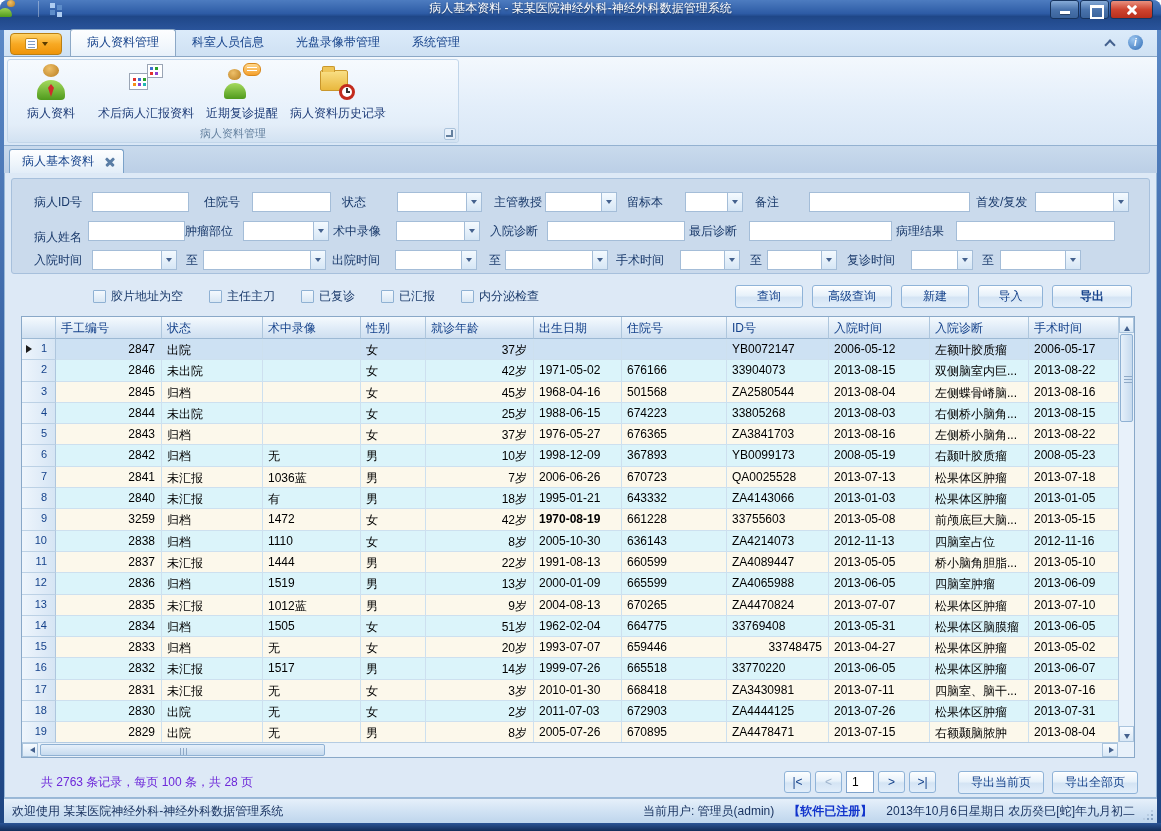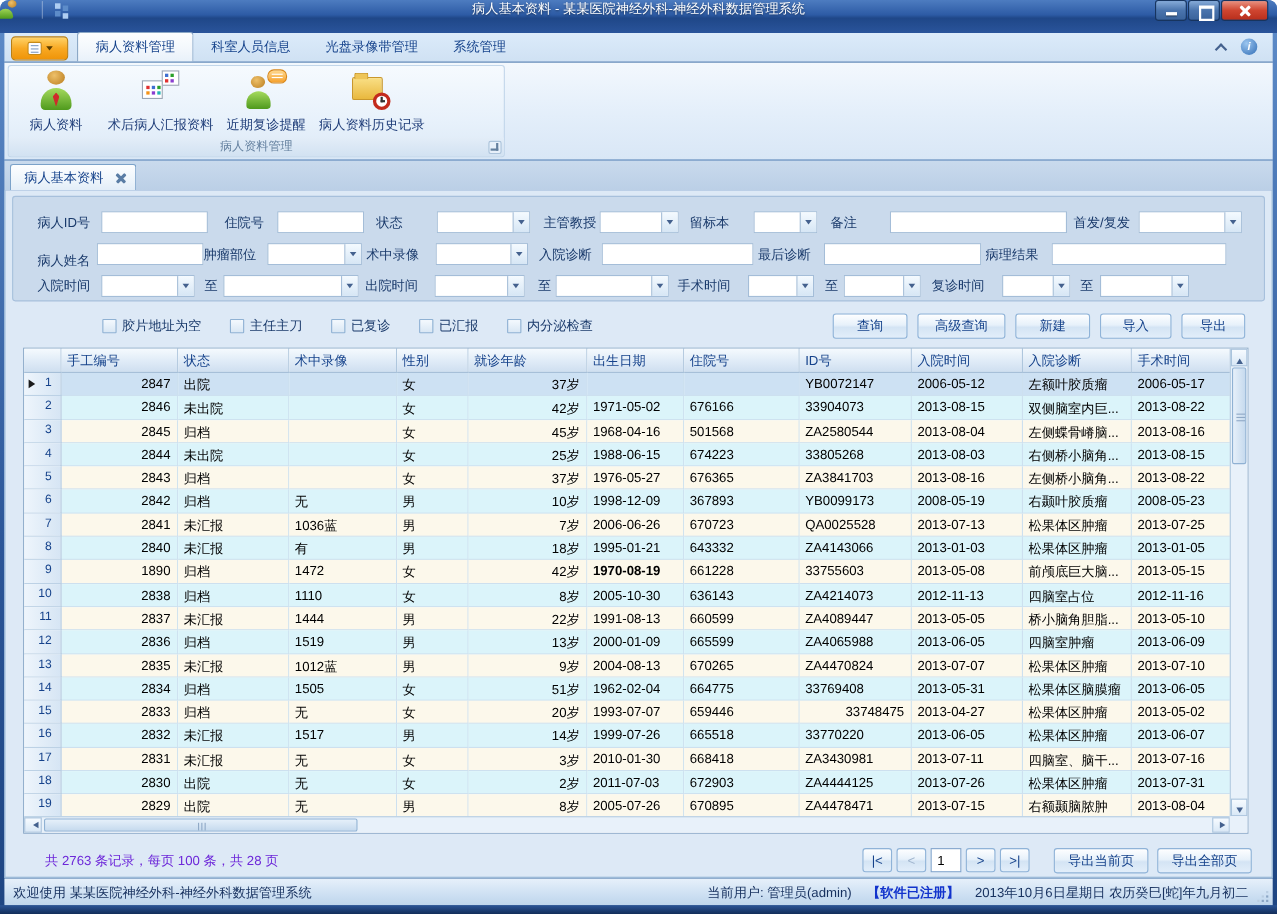--- a/index.html
+++ b/index.html
@@ -414,21 +414,21 @@
           <div class="chkitem">
             <span class="chkbox"></span>
             <span>内分泌检查</span>
           </div>
         </div>
       <div class="abtns">
           <div class="abtn" style="width: 68px;">查询</div>
           <div class="abtn" style="width: 80px;">高级查询</div>
           <div class="abtn" style="width: 68px;">新建</div>
           <div class="abtn" style="width: 65px;">导入</div>
-          <div class="abtn" style="width: 58px;">导出</div>
+          <div class="abtn" style="width: 80px; font-weight: bold;">导出</div>
         </div>
     </div>
 
     <div class="grid">
       <div class="ghead">
           <div class="hcell" style="width: 34px;"></div>
           <div class="hcell" style="width: 106px;">手工编号</div>
           <div class="hcell" style="width: 101px;">状态</div>
           <div class="hcell" style="width: 98px;">术中录像</div>
           <div class="hcell" style="width: 65px;">性别</div>
@@ -530,39 +530,39 @@
             <div class="gcell r" style="width: 106px;">2841</div>
             <div class="gcell" style="width: 101px;">未汇报</div>
             <div class="gcell" style="width: 98px;">1036蓝</div>
             <div class="gcell" style="width: 65px;">男</div>
             <div class="gcell r" style="width: 108px;">7岁</div>
             <div class="gcell" style="width: 88px;">2006-06-26</div>
             <div class="gcell" style="width: 105px;">670723</div>
             <div class="gcell" style="width: 102px;">QA0025528</div>
             <div class="gcell" style="width: 101px;">2013-07-13</div>
             <div class="gcell" style="width: 99px;">松果体区肿瘤</div>
-            <div class="gcell" style="width: 90px;">2013-07-25</div>
+            <div class="gcell" style="width: 90px;">2013-07-18</div>
           </div>
           <div class="grow cyan">
             <div class="rowhdr">8</div>
             <div class="gcell r" style="width: 106px;">2840</div>
             <div class="gcell" style="width: 101px;">未汇报</div>
             <div class="gcell" style="width: 98px;">有</div>
             <div class="gcell" style="width: 65px;">男</div>
             <div class="gcell r" style="width: 108px;">18岁</div>
             <div class="gcell" style="width: 88px;">1995-01-21</div>
             <div class="gcell" style="width: 105px;">643332</div>
             <div class="gcell" style="width: 102px;">ZA4143066</div>
             <div class="gcell" style="width: 101px;">2013-01-03</div>
             <div class="gcell" style="width: 99px;">松果体区肿瘤</div>
             <div class="gcell" style="width: 90px;">2013-01-05</div>
           </div>
           <div class="grow cream">
             <div class="rowhdr">9</div>
-            <div class="gcell r" style="width: 106px;">1890</div>
+            <div class="gcell r" style="width: 106px;">3259</div>
             <div class="gcell" style="width: 101px;">归档</div>
             <div class="gcell" style="width: 98px;">1472</div>
             <div class="gcell" style="width: 65px;">女</div>
             <div class="gcell r" style="width: 108px;">42岁</div>
             <div class="gcell" style="width: 88px; font-weight: bold;">1970-08-19</div>
             <div class="gcell" style="width: 105px;">661228</div>
             <div class="gcell" style="width: 102px;">33755603</div>
             <div class="gcell" style="width: 101px;">2013-05-08</div>
             <div class="gcell" style="width: 99px;">前颅底巨大脑...</div>
             <div class="gcell" style="width: 90px;">2013-05-15</div>

